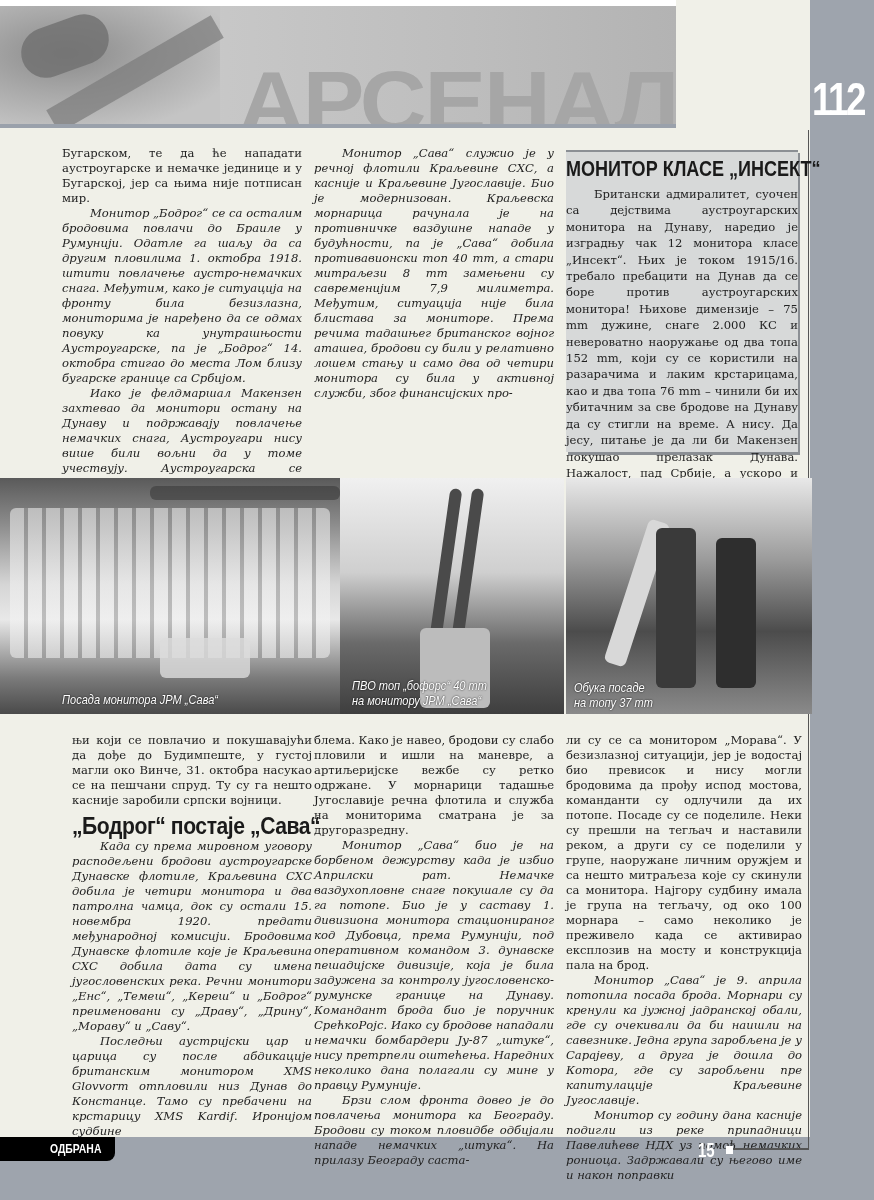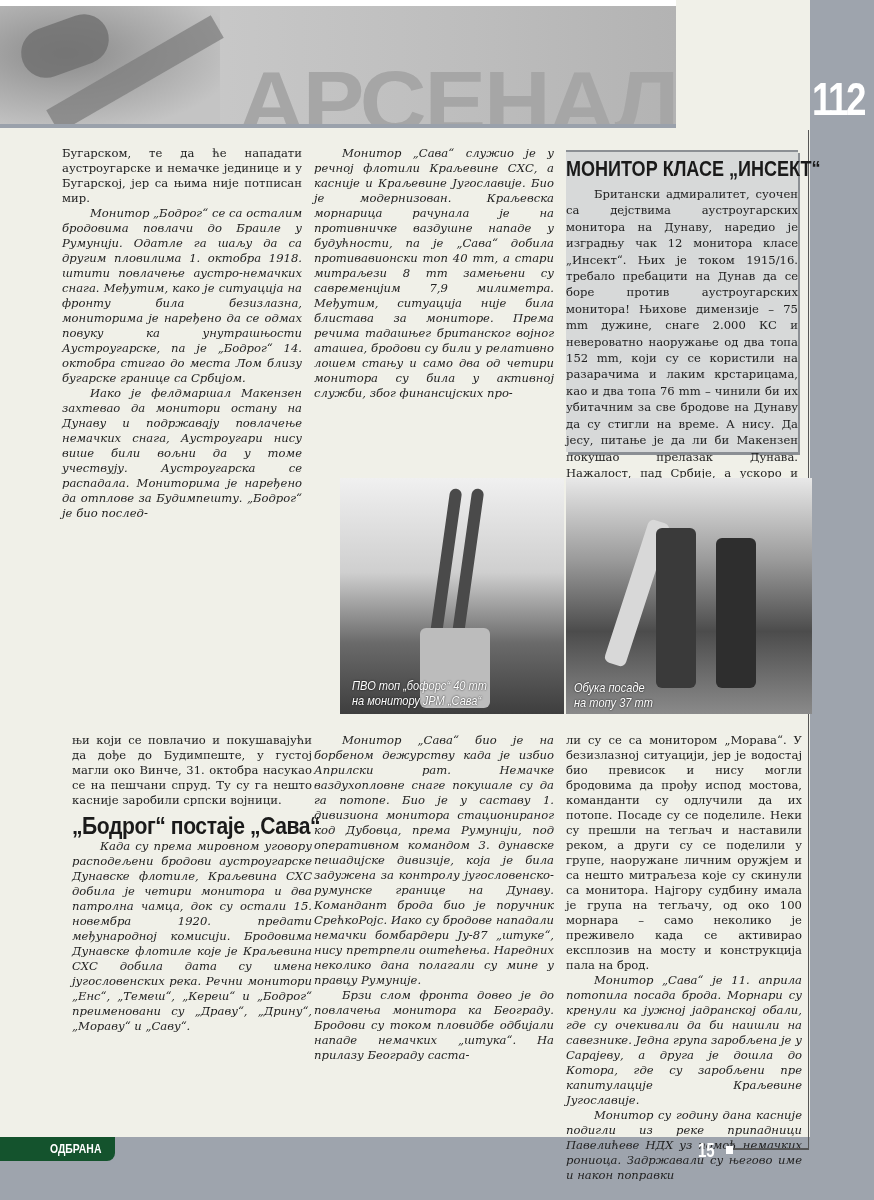--- a/index.html
+++ b/index.html
@@ -21,21 +21,21 @@
   .sidebar-box { position:absolute; left:566px; top:150px; width:232px; height:302px; background:#d7d9d9; border-top:2px solid #8b8f94; box-shadow:2px 3px 0 #8b8f94; padding:4px 0; box-sizing:border-box; }
   .sidebar-box .title { font-family:"Liberation Sans", sans-serif; font-weight:bold; font-size:22px; color:#1a1a1a; transform:scaleX(0.82); transform-origin:left; white-space:nowrap; margin-bottom:4px; }
   .sidebar-box .body { font-size:11.6px; line-height:16.4px; text-align:justify; color:#222; text-indent:28px; }
   .photos { position:absolute; left:0; top:478px; width:810px; height:236px; }
   .photo { position:absolute; top:0; height:236px; overflow:hidden; }
   .p1 { left:0; width:340px; background:linear-gradient(180deg,#5a5a5a 0%,#8d8d8d 20%,#d5d5d5 45%,#e8e8e8 60%,#7a7a7a 85%,#4a4a4a 100%); }
   .p2 { left:340px; width:224px; background:linear-gradient(180deg,#f0f0f0 0%,#cfcfcf 40%,#6a6a6a 70%,#3e3e3e 100%);text-align:center; }
   .p3 { left:566px; width:246px; background:linear-gradient(180deg,#e8e8e8 0%,#9a9a9a 35%,#4c4c4c 65%,#8a8a8a 100%); }
   .fig { position:absolute; border-radius:6px; }
   .caption { position:absolute; font-family:"Liberation Sans", sans-serif; font-style:italic; font-size:13px; line-height:15px; color:#ffffff; text-shadow:0 0 2px #000; transform:scaleX(0.85); transform-origin:left; white-space:nowrap; }
-  .footer-logo { position:absolute; left:0; top:1137px; width:115px; height:24px; background:#14532d; border-bottom-right-radius:8px; }
+  .footer-logo { position:absolute; left:0; top:1137px; width:115px; height:24px; background:#000000; border-bottom-right-radius:8px; }
   .footer-logo span { position:absolute; left:50px; top:4px; font-family:"Liberation Sans", sans-serif; font-weight:bold; font-size:13px; color:#fff; transform:scaleX(0.8); transform-origin:left; white-space:nowrap; }
   .page-num { position:absolute; left:698px; top:1139px; font-family:"Liberation Sans", sans-serif; font-weight:bold; font-size:20px; color:#ffffff; transform:scaleX(0.75); transform-origin:left; }
   .page-sq { position:absolute; left:726px; top:1146px; width:7px; height:8px; background:#fff; }
   .page-line { position:absolute; left:733px; top:1148px; width:76px; height:2px; background:#555; }
   .page-vline { position:absolute; left:808px; top:130px; width:1px; height:1020px; background:#555; }
 </style>
 </head>
 <body>
 
 <div class="page"></div>
@@ -63,50 +63,58 @@
 <div class="col" style="left:314px; top:146px; width:240px;">
   <p class="ind">Монитор „Сава“ служио је у речној флотили Краљевине СХС, а касније и Краљевине Југославије. Био је модернизован. Краљевска морнарица рачунала је на противничке ваздушне нападе у будућности, па је „Сава“ добила противавионски топ 40 mm, а стари митраљези 8 mm замењени су савременијим 7,9 милиметра. Међутим, ситуација није била блистава за мониторе. Према речима тадашњег британског војног аташеа, бродови су били у релативно лошем стању и само два од четири монитора су била у активној служби, због финансијских про-</p>
 </div>
 
 <div class="sidebar-box">
   <div class="title">МОНИТОР КЛАСЕ „ИНСЕКТ“</div>
   <div class="body">Британски адмиралитет, суочен са дејствима аустроугарских монитора на Дунаву, наредио је изградњу чак 12 монитора класе „Инсект“. Њих је током 1915/16. требало пребацити на Дунав да се боре против аустроугарских монитора! Њихове димензије – 75 mm дужине, снаге 2.000 КС и невероватно наоружање од два топа 152 mm, који су се користили на разарачима и лаким крстарицама, као и два топа 76 mm – чинили би их убитачним за све бродове на Дунаву да су стигли на време. А нису. Да јесу, питање је да ли би Макензен покушао прелазак Дунава. Нажалост, пад Србије, а ускоро и Румуније, спречили су те планове.</div>
 </div>
 
 <div class="photos">
+  <div class="photo p1">
+    <div class="fig" style="left:10px; top:30px; width:320px; height:150px; background:repeating-linear-gradient(90deg,#f4f4f4 0 14px,#9a9a9a 14px 18px); opacity:.55;"></div>
+    <div class="fig" style="left:150px; top:8px; width:190px; height:14px; background:#3a3a3a; opacity:.6;"></div>
+    <div class="fig" style="left:160px; top:160px; width:90px; height:40px; background:#dcdcdc; opacity:.8;"></div>
+    <div class="caption" style="left:62px; top:214px;">Посада монитора ЈРМ „Сава“</div>
+  </div>
   <div class="photo p2">
     <div class="fig" style="left:100px; top:10px; width:12px; height:150px; background:#4a4a4a; transform:rotate(8deg);"></div>
     <div class="fig" style="left:122px; top:10px; width:12px; height:150px; background:#4a4a4a; transform:rotate(8deg);"></div>
     <div class="fig" style="left:80px; top:150px; width:70px; height:80px; background:#bcbcbc;"></div>
     <div class="caption" style="left:12px; top:200px;">ПВО топ „бофорс“ 40 mm</div>
     <div class="caption" style="left:12px; top:215px;">на монитору ЈРМ „Сава“</div>
   </div>
   <div class="photo p3">
     <div class="fig" style="left:60px; top:40px; width:22px; height:150px; background:#d8d8d8; transform:rotate(18deg);"></div>
     <div class="fig" style="left:90px; top:50px; width:40px; height:160px; background:#3a3a3a;"></div>
     <div class="fig" style="left:150px; top:60px; width:40px; height:150px; background:#2e2e2e;"></div>
     <div class="caption" style="left:8px; top:202px;">Обука посаде</div>
     <div class="caption" style="left:8px; top:217px;">на топу 37 mm</div>
   </div>
 </div>
 
 <div class="col" style="left:72px; top:733px; width:240px;">
   <p>њи који се повлачио и покушавајући да дође до Будимпеште, у густој магли око Винче, 31. октобра насукао се на пешчани спруд. Ту су га нешто касније заробили српски војници.</p>
   <div class="h2">„Бодрог“ постаје „Сава“</div>
   <p class="ind">Када су према мировном уговору расподељени бродови аустроугарске Дунавске флотиле, Краљевина СХС добила је четири монитора и два патролна чамца, док су остали 15. новембра 1920. предати међународној комисији. Бродовима Дунавске флотиле које је Краљевина СХС добила дата су имена југословенских река. Речни монитори „Енс“, „Темеш“, „Кереш“ и „Бодрог“ преименовани су „Драву“, „Дрину“, „Мораву“ и „Саву“.</p>
+  <p class="ind">Последњи аустријски цар и царица су после абдикације британским монитором XMS Glovvorm отпловили низ Дунав до Констанце. Тамо су пребачени на крстарицу XMS Kardif. Иронијом судбине</p>
 </div>
 
 <div class="col" style="left:314px; top:733px; width:240px;">
+  <p>блема. Како је навео, бродови су слабо пловили и ишли на маневре, а артиљеријске вежбе су ретко одржане. У морнарици тадашње Југославије речна флотила и служба на мониторима сматрана је за другоразредну.</p>
   <p class="ind">Монитор „Сава“ био је на борбеном дежурству када је избио Априлски рат. Немачке ваздухопловне снаге покушале су да га потопе. Био је у саставу 1. дивизиона монитора стационираног код Дубовца, према Румунији, под оперативном командом 3. дунавске пешадијске дивизије, која је била задужена за контролу југословенско-румунске границе на Дунаву. Командант брода био је поручник СрећкоРојс. Иако су бродове нападали немачки бомбардери Ју-87 „штуке“, нису претрпели оштећења. Наредних неколико дана полагали су мине у правцу Румуније.</p>
   <p class="ind">Брзи слом фронта довео је до повлачења монитора ка Београду. Бродови су током пловидбе одбијали нападе немачких „штука“. На прилазу Београду саста-</p>
 </div>
 
 <div class="col" style="left:566px; top:733px; width:236px;">
   <p>ли су се са монитором „Морава“. У безизлазној ситуацији, јер је водостај био превисок и нису могли бродовима да прођу испод мостова, команданти су одлучили да их потопе. Посаде су се поделиле. Неки су прешли на тегљач и наставили реком, а други су се поделили у групе, наоружане личним оружјем и са нешто митраљеза које су скинули са монитора. Најгору судбину имала је група на тегљачу, од око 100 морнара – само неколико је преживело када се активирао експлозив на мосту и конструкција пала на брод.</p>
-  <p class="ind">Монитор „Сава“ је 11. априла потопила посада брода. Морнари су кренули ка јужној јадранској обали, где су очекивали да би наишли на савезнике. Једна група заробљена је у Сарајеву, а друга је дошла до Котора, где су заробљени пре капитулације Краљевине Југославије.</p>
+  <p class="ind">Монитор „Сава“ је 9. априла потопила посада брода. Морнари су кренули ка јужној јадранској обали, где су очекивали да би наишли на савезнике. Једна група заробљена је у Сарајеву, а друга је дошла до Котора, где су заробљени пре капитулације Краљевине Југославије.</p>
   <p class="ind">Монитор су годину дана касније подигли из реке припадници Павелићеве НДХ уз помоћ немачких рониоца. Задржавали су његово име и након поправки</p>
 </div>
 
 <div class="footer-logo">
   <span>ОДБРАНА</span>
 </div>
 <div class="page-num">15</div>
 <div class="page-sq"></div>
 <div class="page-line"></div>
 

